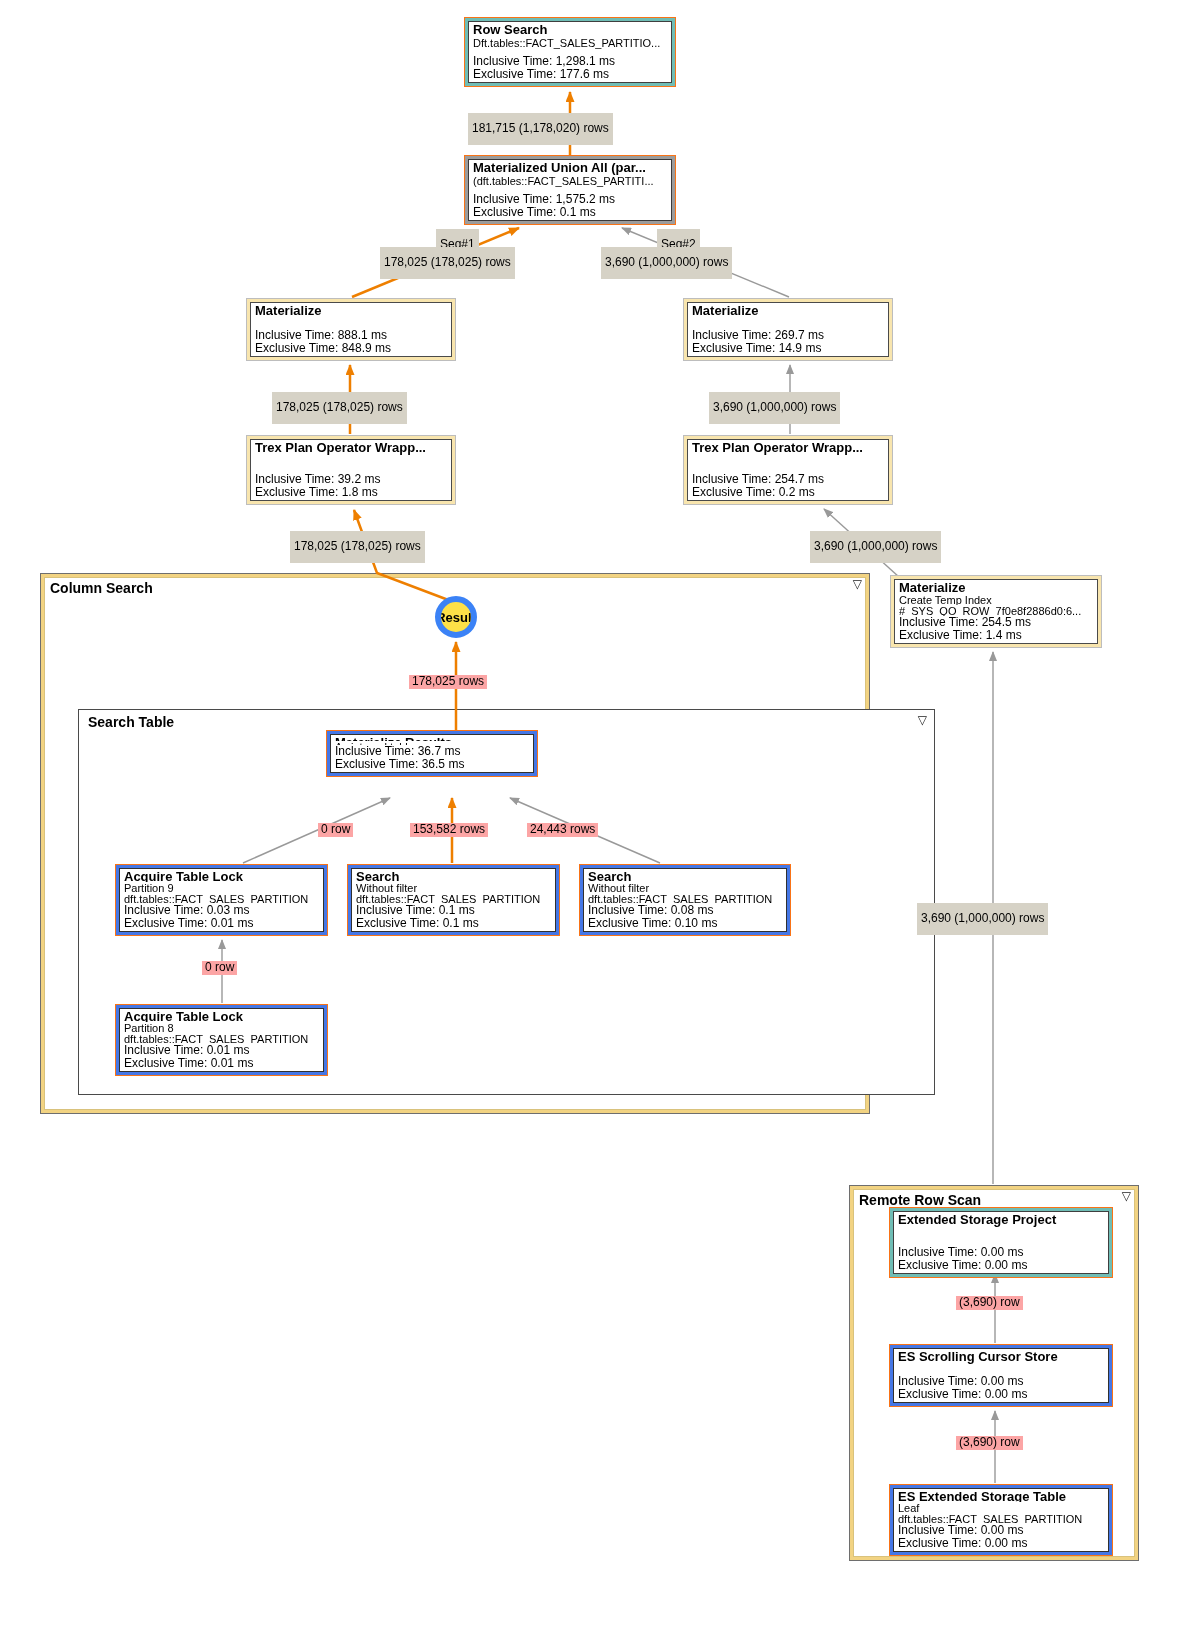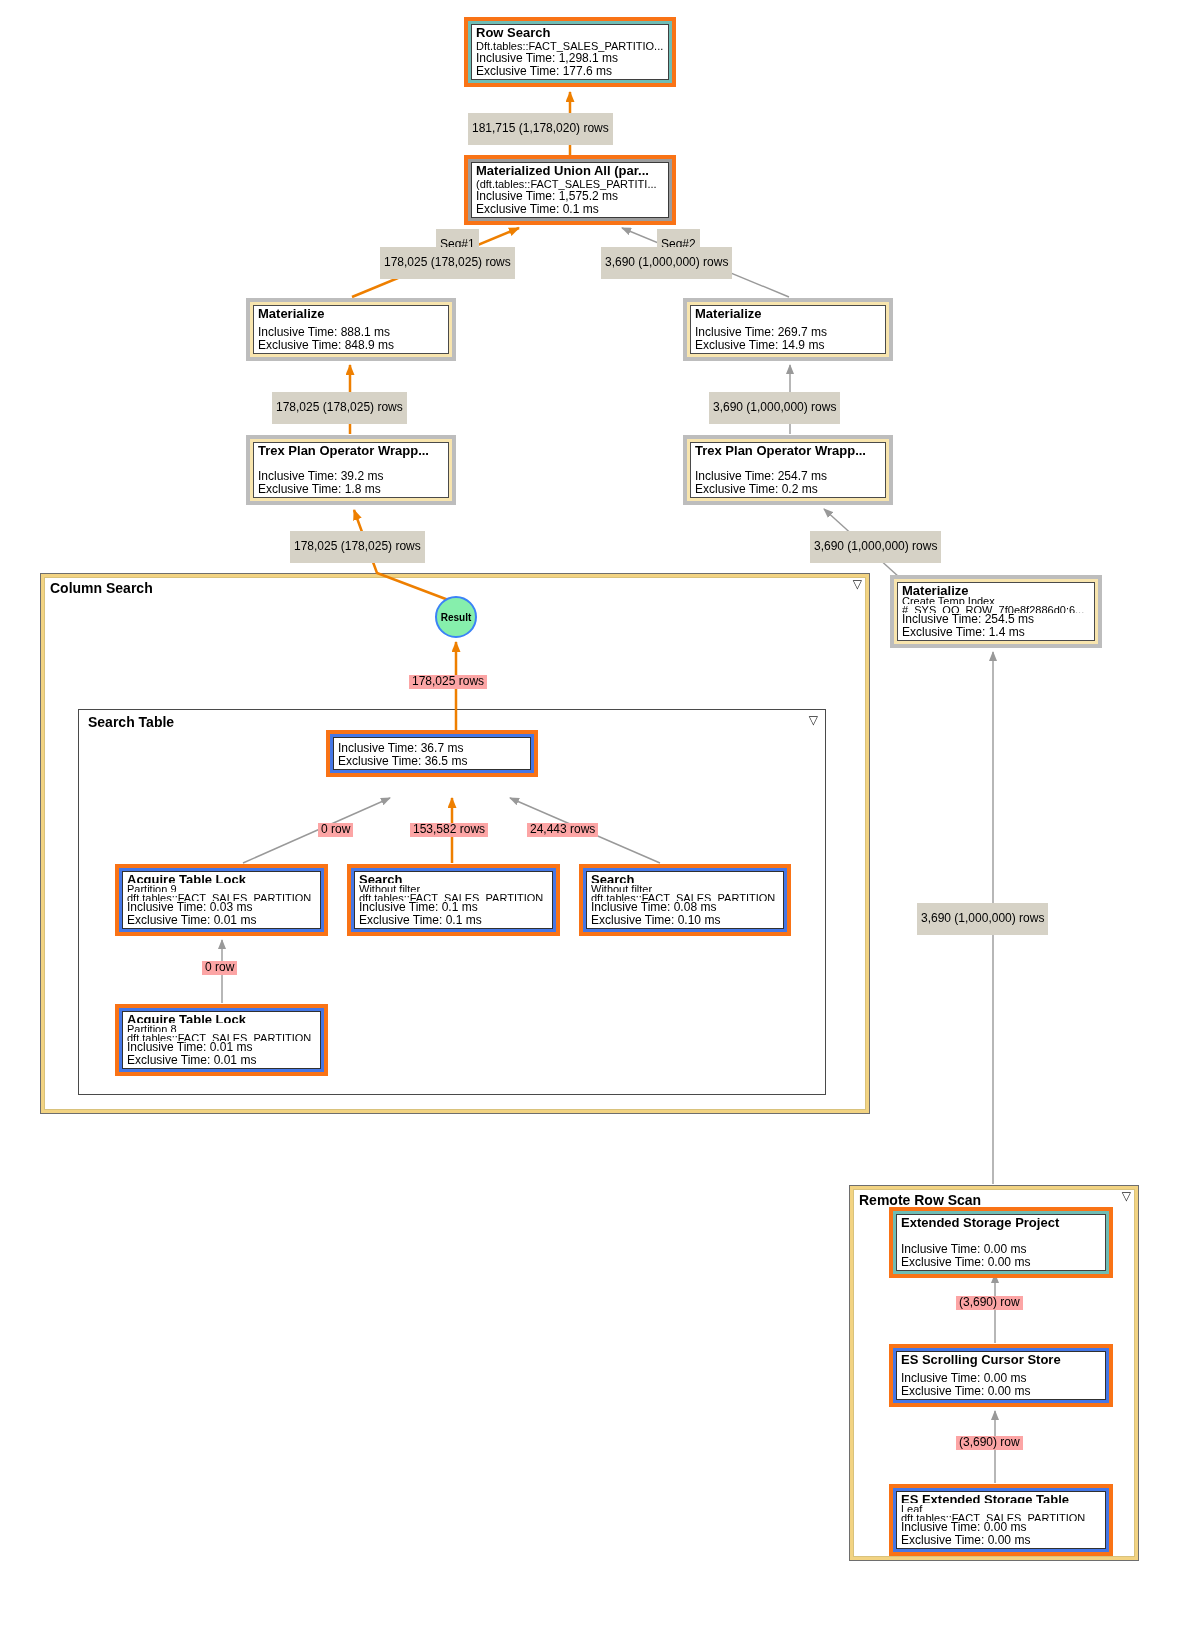--- a/index.html
+++ b/index.html
@@ -14,52 +14,52 @@
     box-shadow: inset 0 0 0 3px #F2D382, inset 0 0 0 4px #d9c27c;
   }
   .container.plain{border:1px solid #4a4a4a;}
   .ctitle{position:absolute;left:9px;top:6px;font-size:14px;font-weight:bold;white-space:nowrap;}
   .collapse{position:absolute;right:7px;top:4px;font-size:12px;color:#222;cursor:pointer;line-height:1;}
   
   svg.edges{position:absolute;left:0;top:0;pointer-events:none;}
   
   .node{
     position:absolute;background:#fff;box-sizing:border-box;display:flex;flex-direction:column;
-    padding:5px 7px 4px 8px;border:4px solid #f97316;
+    padding:5px 7px 4px 8px;border:1px solid #f97316;
   }
   .node.teal{box-shadow: inset 0 0 0 3px #6FBDB5, inset 0 0 0 4px #3f3f3f;}
   .node.blue{box-shadow: inset 0 0 0 3px #4577E6, inset 0 0 0 4px #303030;}
   .node.gold{box-shadow: inset 0 0 0 3px #F8E5AE, inset 0 0 0 4px #4a4a4a;border-color:#bdbdbd;}
   .node.gray{box-shadow: inset 0 0 0 3px #9C9C9C, inset 0 0 0 4px #3a3a3a;}
   .node .title{font-size:13px;font-weight:bold;line-height:1.1;white-space:nowrap;overflow:hidden;}
   .node .desc{font-size:11px;line-height:1.13;white-space:nowrap;overflow:hidden;}
   .node .times{margin-top:auto;}
   .node .time{font-size:12px;line-height:1.13;white-space:nowrap;overflow:hidden;}
   
   .elabel{position:absolute;font-size:12px;white-space:nowrap;line-height:1.15;}
   .elabel.bg{background:#D6D2C6;padding:9px 4px;}
   .elabel.plainbg{background:#fca5a5;padding:0 3px;}
   
   .result{
-    position:absolute;width:42px;height:42px;border-radius:50%;background:#86efac;
-    border:2px solid #3b82f6;box-sizing:border-box;display:flex;align-items:center;justify-content:center;
-    font-size:10px;font-weight:bold;overflow:hidden;
+    position:absolute;width:42px;height:42px;border-radius:50%;background:#fde047;
+    border:6px solid #3b82f6;box-sizing:border-box;display:flex;align-items:center;justify-content:center;
+    font-size:13px;font-weight:bold;overflow:hidden;
   }
 </style>
 </head>
 <body>
 
 <div class="canvas">
 
   <div class="container gold" style="left:40px;top:573px;width:830px;height:541px;">
     <div class="ctitle">Column Search</div>
     <div class="collapse">▽</div>
   </div>
 
-  <div class="container plain" style="left:78px;top:709px;width:748px;height:386px;">
+  <div class="container plain" style="left:78px;top:709px;width:857px;height:386px;">
     <div class="ctitle" style="top:4px;">Search Table</div>
     <div class="collapse">▽</div>
   </div>
 
   <div class="container gold" style="left:849px;top:1185px;width:290px;height:376px;">
     <div class="ctitle">Remote Row Scan</div>
     <div class="collapse">▽</div>
   </div>
 
   <svg class="edges" width="1180" height="1625">

